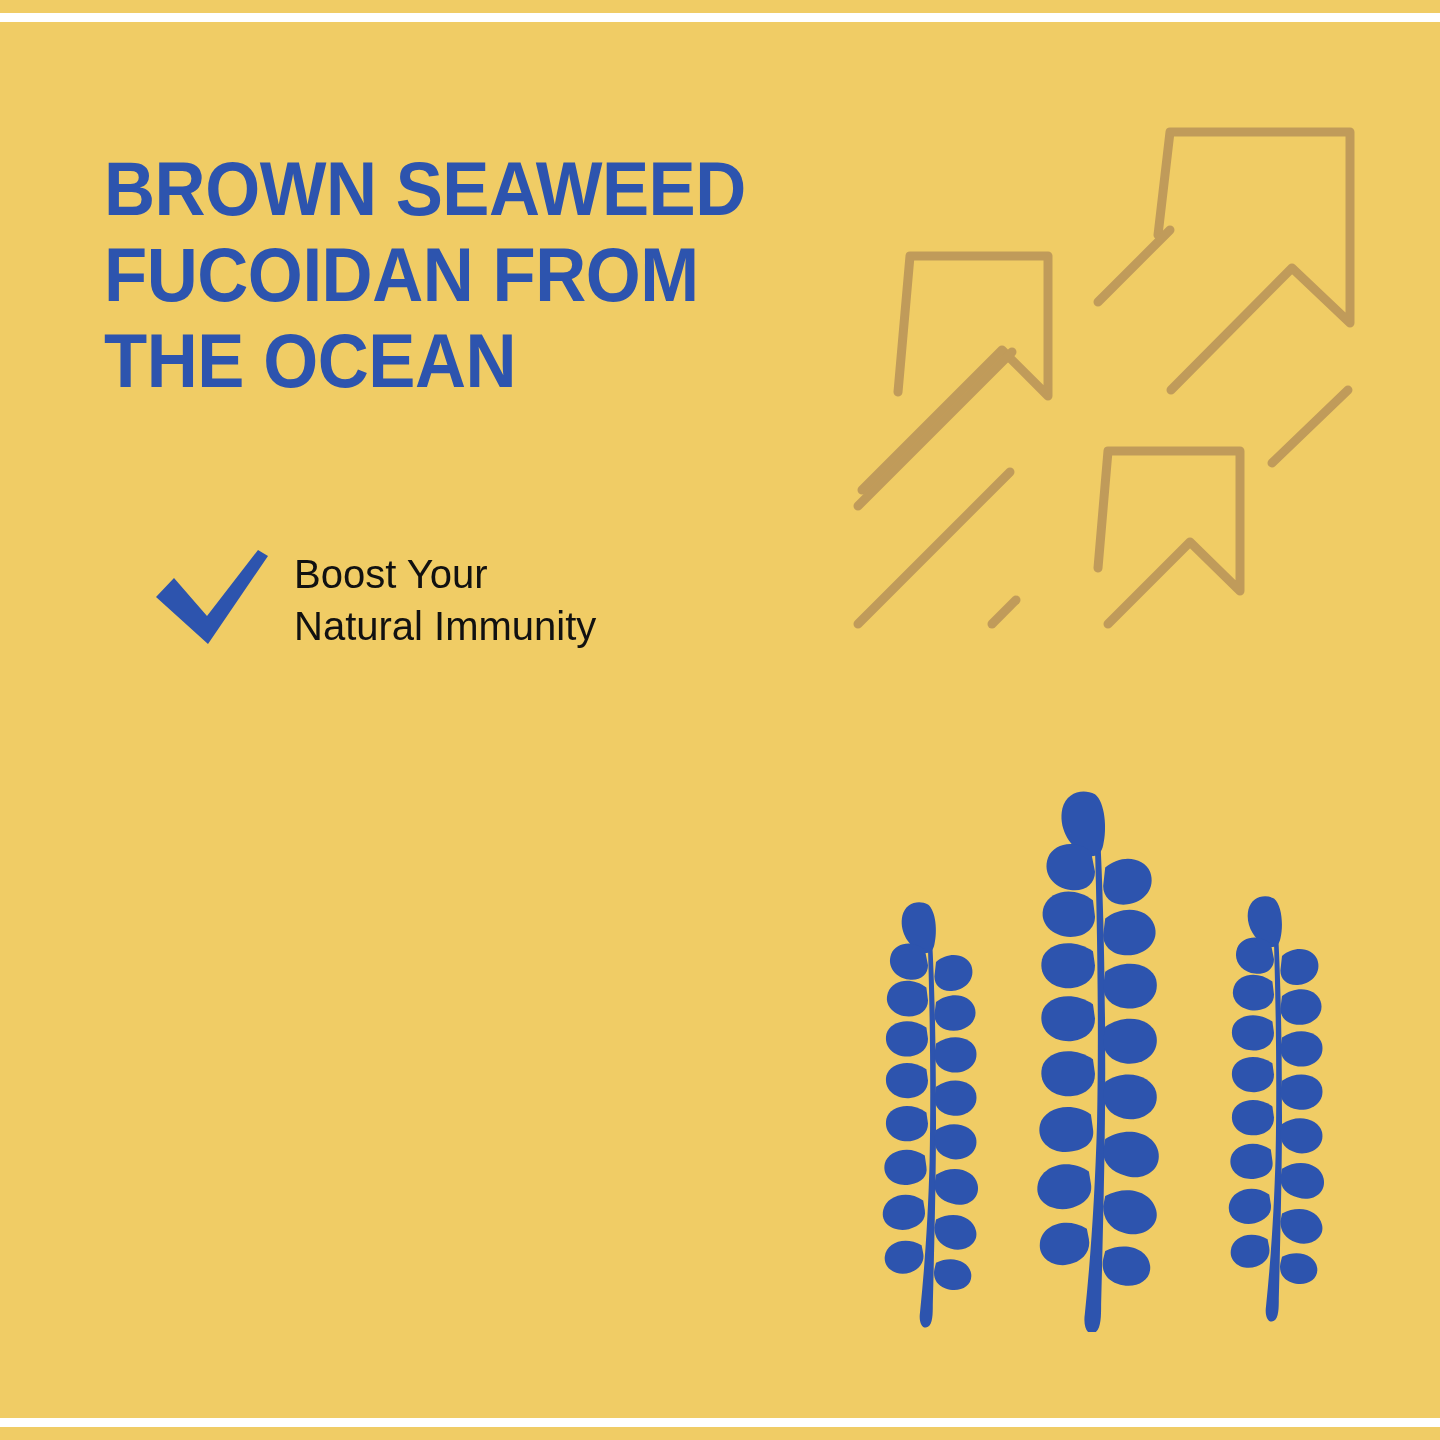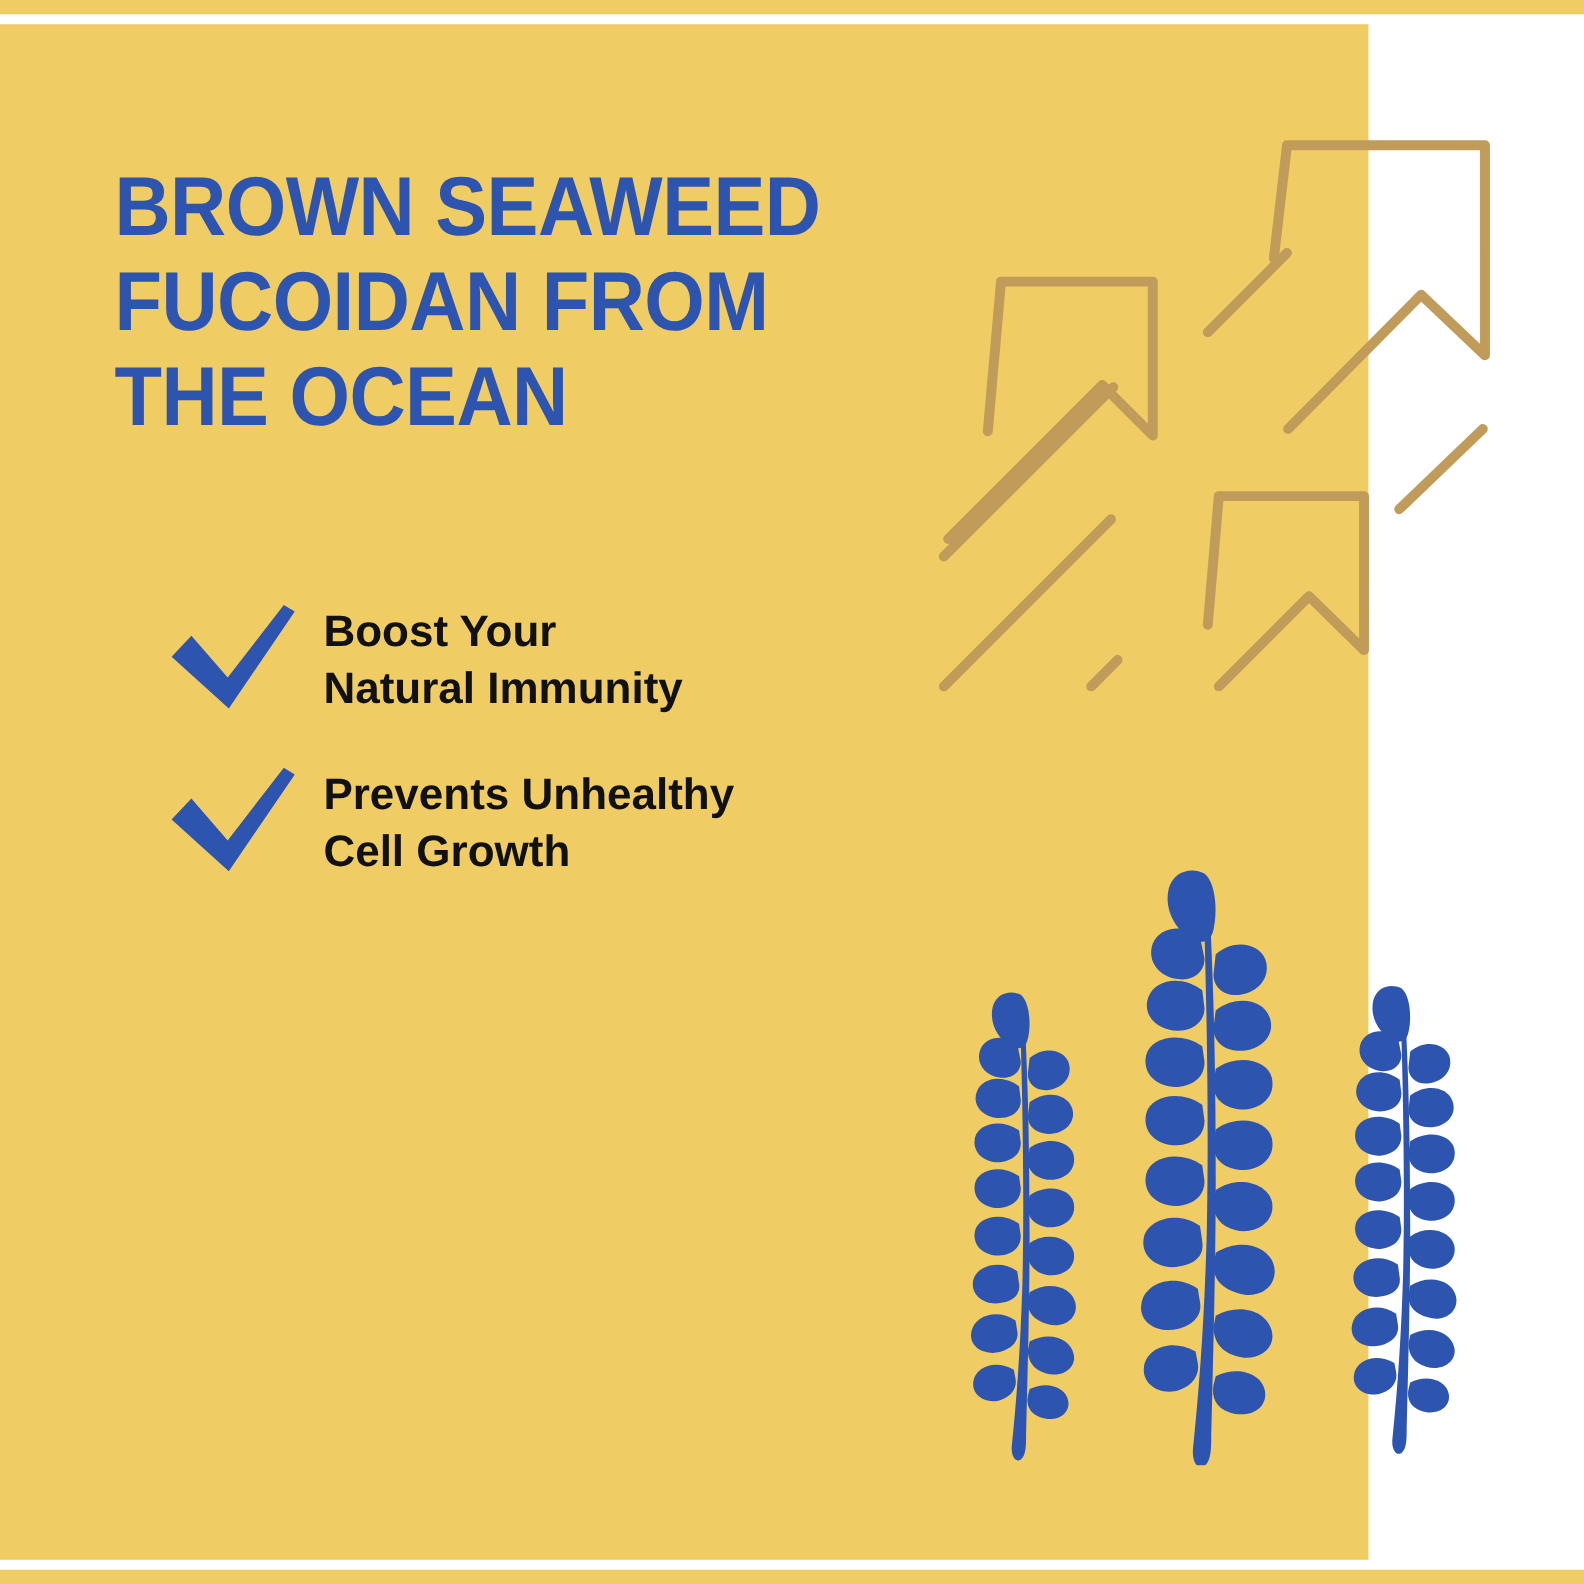--- a/index.html
+++ b/index.html
@@ -23,21 +23,21 @@
     height: 13px;
     background: #f0cc65;
   }
   .edge-sliver.top { top: 0; }
   .edge-sliver.bottom { bottom: 0; }
 
   .panel {
     position: absolute;
     left: 0;
     top: 22px;
-    width: 1244px;
+    width: 1440px;
     height: 1396px;
     background: #f0cc65;
   }
 
   
   .title {
     position: absolute;
     left: 104px;
     top: 124px;
     width: 740px;
@@ -76,21 +76,21 @@
     align-items: center;
     justify-content: flex-start;
   }
   .check-wrap svg { display: block; }
 
   .benefit-text {
     flex: 1 1 auto;
     color: #111111;
     font-size: 40px;
     line-height: 1.30;
-    font-weight: 700;
+    font-weight: 400;
     white-space: pre-line;
     padding-left: 14px;
   }
 
   
   .arrows-art {
     position: absolute;
     left: 840px;
     top: 96px;
     width: 540px;
@@ -144,29 +144,20 @@
           <svg width="118" height="100" viewBox="0 0 118 100" xmlns="http://www.w3.org/2000/svg">
             <path d="M6 47 L24 28 L57 66 L108 0 L118 6 L58 94 Z" fill="#2d54ae"></path>
           </svg>
         </span>
         <span class="benefit-text">Boost Your
 Natural Immunity</span>
       </div>
 
 
 
-      <div class="benefit-row">
-        <span class="check-wrap">
-          <svg width="118" height="100" viewBox="0 0 118 100" xmlns="http://www.w3.org/2000/svg">
-            <path d="M6 47 L24 28 L57 66 L108 0 L118 6 L58 94 Z" fill="#2d54ae"></path>
-          </svg>
-        </span>
-        <span class="benefit-text">Prevents Unhealthy
-Cell Growth</span>
-      </div>
 
     </div>
 
     <div class="seaweed-art">
       <svg viewBox="0 0 520 552" xmlns="http://www.w3.org/2000/svg">
         <defs>
 
           <g id="frond">
 
             <path d="M49 30 C52 120 54 230 52 330 C50 400 46 460 40 518 C38 532 44 540 50 536 C56 532 56 520 56 508 C58 430 60 350 60 280 C60 180 58 100 54 30 Z" fill="#2d54ae"></path>

